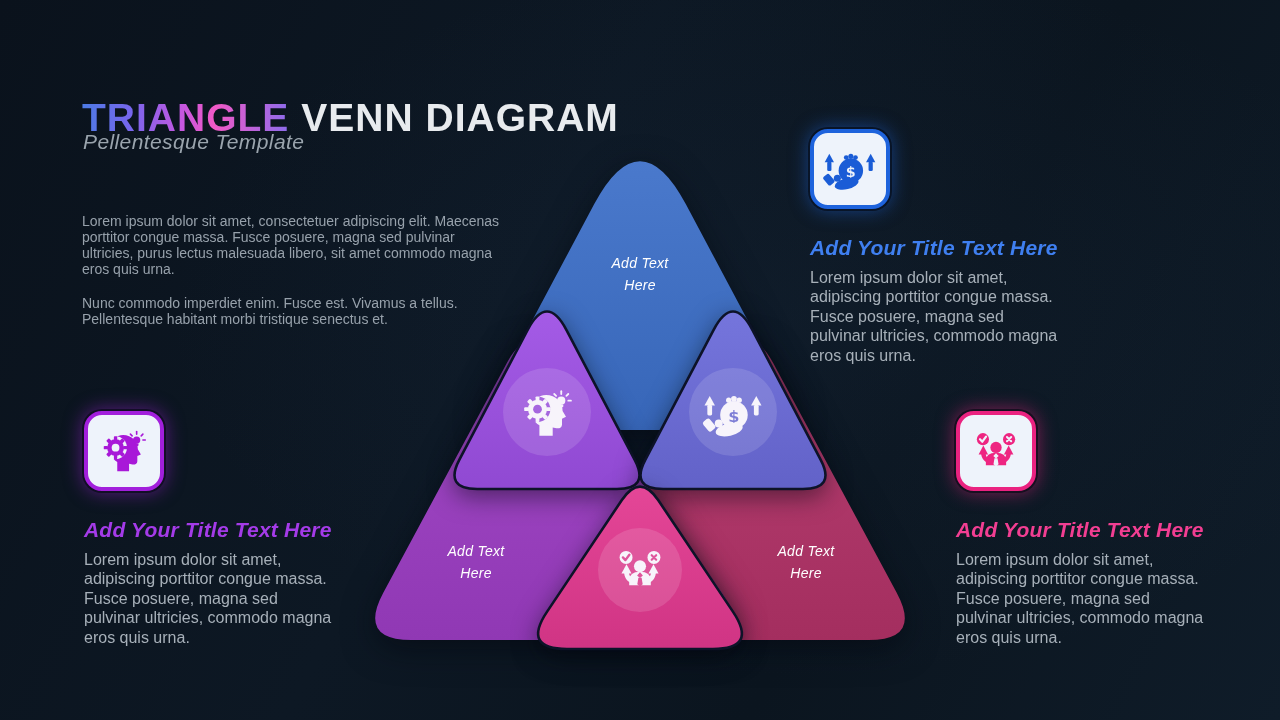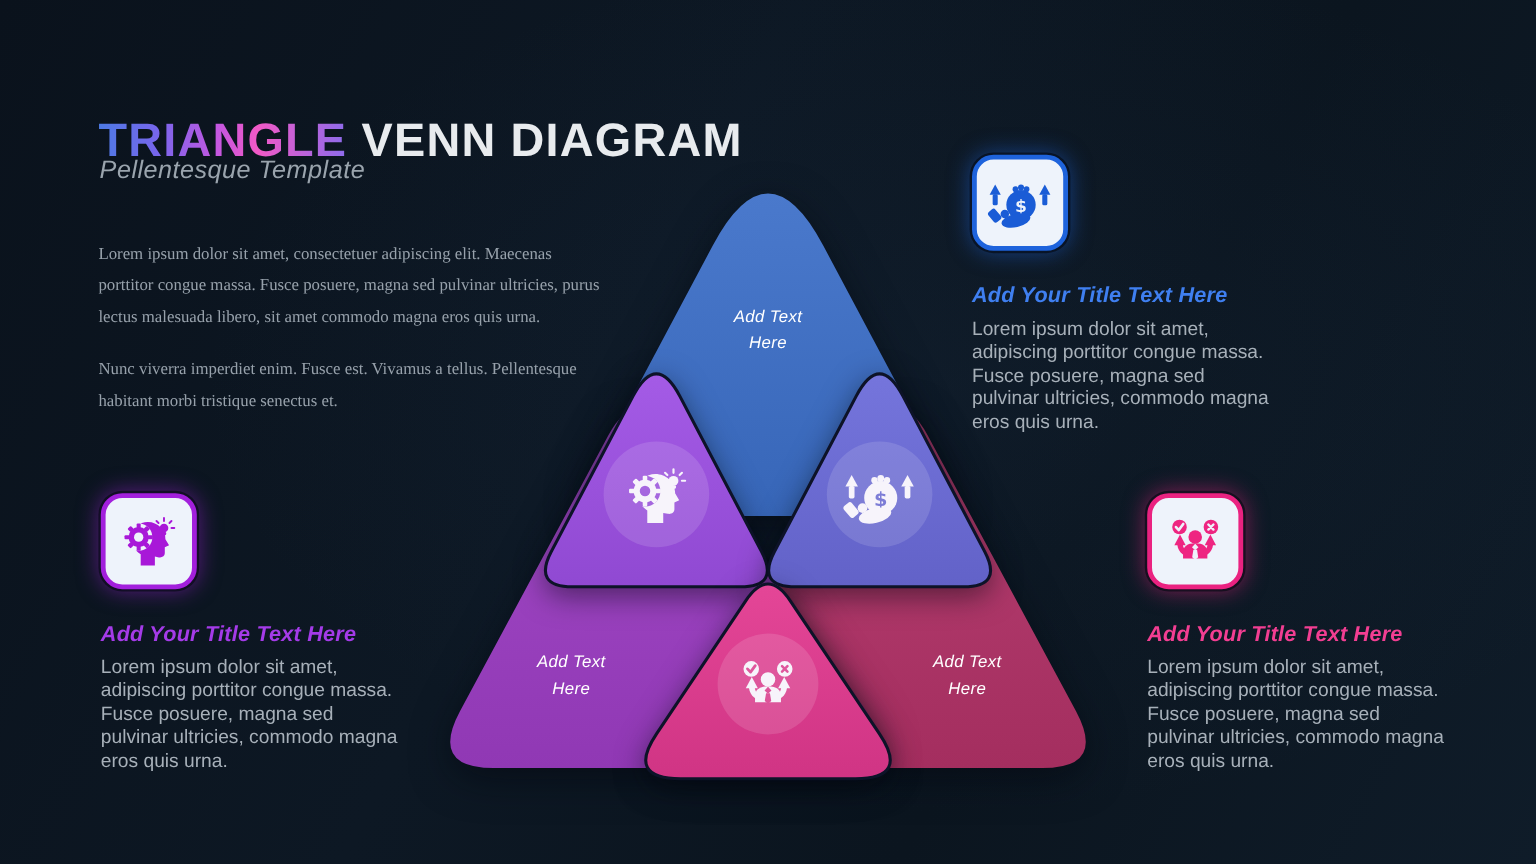--- a/index.html
+++ b/index.html
@@ -19,41 +19,41 @@
   .tri-icon{color:#f7f4fb;}
 
   .page-title{position:absolute;left:82px;top:70px;font-size:39px;font-weight:800;
     letter-spacing:1px;color:#e8ebee;white-space:nowrap;}
   .page-title .accent{
     background:linear-gradient(92deg,var(--tg0),var(--tg1) 24%,var(--tg2) 48%,var(--tg3) 64%,var(--tg4) 100%);
     -webkit-background-clip:text;background-clip:text;color:transparent;}
   .page-title .rest{margin-left:12px;}
   .subtitle{position:absolute;left:83px;top:130px;font-size:21px;font-style:italic;
     color:#9aa4ad;letter-spacing:.4px;}
-  .intro{position:absolute;left:82px;top:200px;width:424px;font-size:14px;
-    line-height:26px;color:#97a1ab;font-family:Liberation Serif, serif;}
+  .intro{position:absolute;left:82px;top:213px;width:424px;font-size:14px;
+    line-height:16px;color:#97a1ab;}
   .intro p{margin:0;}
   .intro p + p{margin-top:18px;}
 
   .tri-label{position:absolute;transform:translateX(-50%);text-align:center;color:#ffffff;
     font-style:italic;font-size:14px;line-height:21.5px;font-weight:500;letter-spacing:.3px;white-space:nowrap;}
   .lbl-top{left:640px;top:253px;}
   .lbl-bl{left:476px;top:541px;}
   .lbl-br{left:806px;top:541px;}
 
   .callout{position:absolute;width:254px;}
   .c-left{left:84px;top:411px;}
   .c-top-right{left:810px;top:129px;}
   .c-bottom-right{left:956px;top:411px;}
   .icon-box{width:72px;height:72px;border-radius:18px;background:#eef3fb;
     border:4px solid var(--accent);display:flex;align-items:center;justify-content:center;
     box-shadow:0 0 0 2px rgba(6,12,22,.7), 0 0 18px 2px color-mix(in srgb, var(--accent) 50%, transparent);
     margin-bottom:27px;}
   .box-icon{width:54px;height:54px;color:var(--icon-color);display:block;}
-  .callout-title{font-size:18px;font-weight:700;font-style:italic;color:var(--title-color);
+  .callout-title{font-size:21px;font-weight:700;font-style:italic;color:var(--title-color);
     letter-spacing:.2px;white-space:nowrap;}
   .callout-body{margin-top:8px;font-size:16px;line-height:19.4px;color:#a7b0b9;}
 </style>
 </head>
 <body>
 
 <div class="slide">
 
   <svg class="venn" width="1280" height="720" viewBox="0 0 1280 720">
     <defs id="venn-defs">
@@ -188,21 +188,21 @@
     <use href="#icon-decide" class="tri-icon" transform="translate(640 570) scale(0.9)"></use>
   </svg>
 
   <h1 class="page-title">
     <span class="accent" style="--tg0: #4c7be4; --tg1: #7766ec; --tg2: #c457e0; --tg3: #f159c6; --tg4: #8c6cec;">TRIANGLE</span><span class="rest">VENN DIAGRAM</span>
   </h1>
   <div class="subtitle">Pellentesque Template</div>
 
   <div class="intro">
     <p>Lorem ipsum dolor sit amet, consectetuer adipiscing elit. Maecenas porttitor congue massa. Fusce posuere, magna sed pulvinar ultricies, purus lectus malesuada libero, sit amet commodo magna eros quis urna.</p>
-    <p>Nunc viverra imperdiet enim. Fusce est. Vivamus a tellus. Pellentesque habitant morbi tristique senectus et.</p>
+    <p>Nunc commodo imperdiet enim. Fusce est. Vivamus a tellus. Pellentesque habitant morbi tristique senectus et.</p>
   </div>
 
   <div class="tri-label lbl-top">
     <div>Add Text</div>
     <div>Here</div>
   </div>
   <div class="tri-label lbl-bl">
     <div>Add Text</div>
     <div>Here</div>
   </div>

